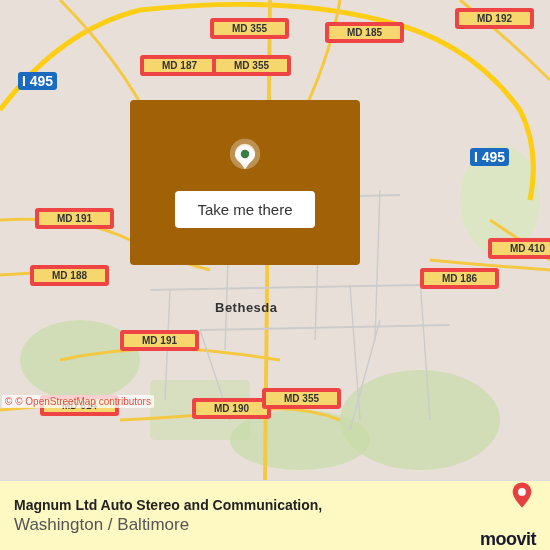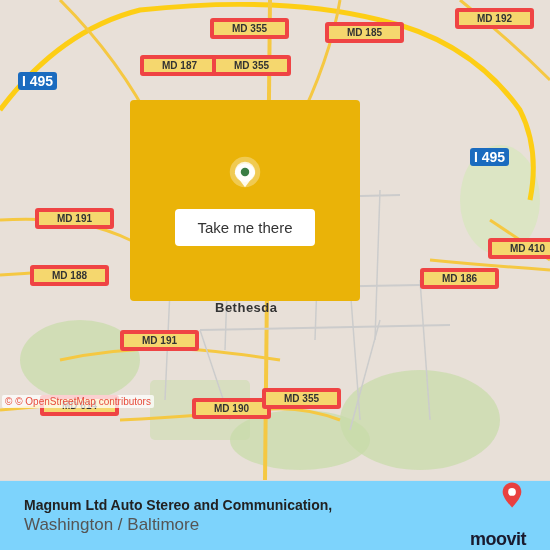--- a/index.html
+++ b/index.html
@@ -26,22 +26,22 @@
       position: absolute;
       top: 0; left: 0;
     }
 
     
     .map-popup-overlay {
       position: absolute;
       top: 100px;
       left: 130px;
       width: 230px;
-      height: 201px;
-      background: #eab308;
+      height: 165px;
+      background: #a16207;
       border-radius: 4px;
       display: flex;
       flex-direction: column;
       align-items: center;
       justify-content: center;
       gap: 10px;
     }
 
     .pin-icon {
       width: 44px;
@@ -58,25 +58,25 @@
       font-size: 15px;
       font-weight: 500;
       cursor: pointer;
       white-space: nowrap;
     }
 
     
     #info-bar {
       width: 550px;
       height: 70px;
-      background: #7dd3fc;
+      background: #fef9c3;
       display: flex;
       align-items: center;
       justify-content: space-between;
-      padding: 0 24px;
+      padding: 0 14px;
       border-top: 1px solid #ddd;
     }
 
     .info-left {
       display: flex;
       flex-direction: column;
       gap: 2px;
     }
 
     .info-title {

